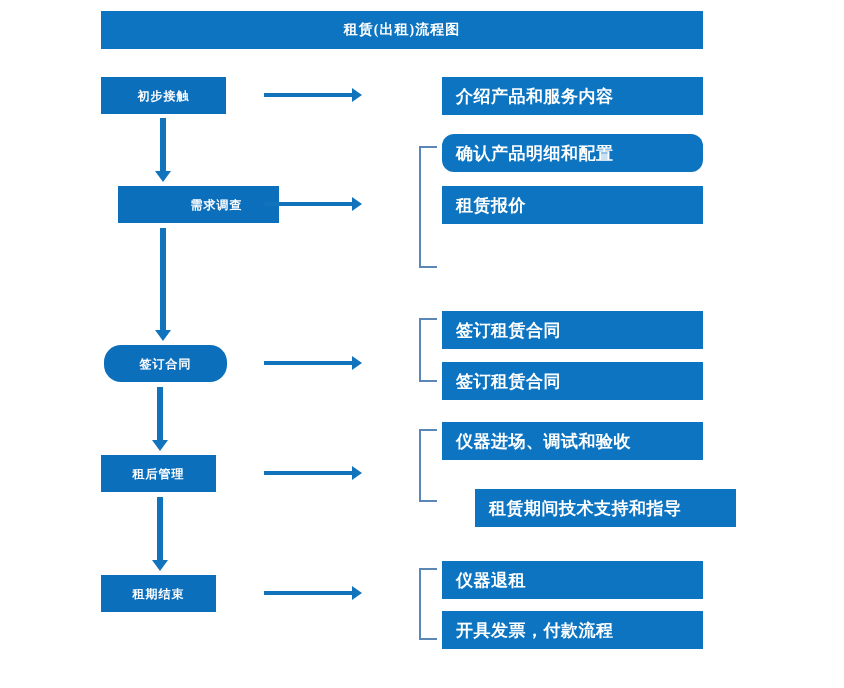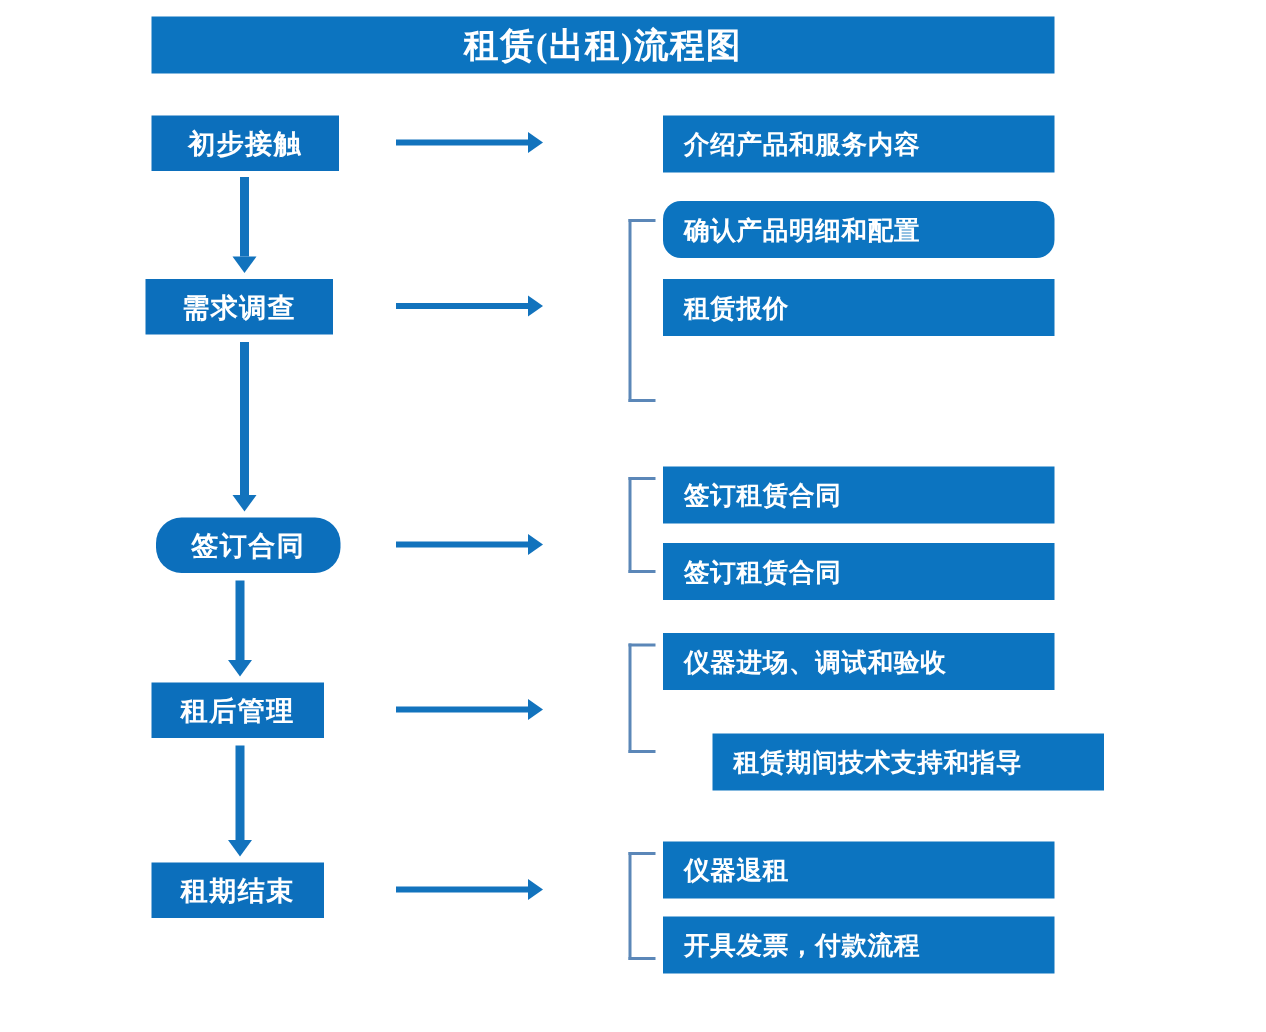--- a/index.html
+++ b/index.html
@@ -21,35 +21,35 @@
 
   
   .title-bar {
     position: absolute;
     left: 101px;
     top: 11px;
     width: 602px;
     height: 38px;
     background: #0c74c0;
     color: #ffffff;
-    font-size: 23px;
+    font-size: 14px;
     font-weight: bold;
     letter-spacing: 1px;
     display: flex;
     align-items: center;
     justify-content: center;
     line-height: 1;
   }
 
   
   .stage-box {
     position: absolute;
     background: #0c6fbc;
     color: #ffffff;
-    font-size: 18px;
+    font-size: 12px;
     font-weight: bold;
     letter-spacing: 1px;
     display: flex;
     align-items: center;
     justify-content: center;
     line-height: 1;
   }
 
   
   .detail-box {
@@ -127,21 +127,21 @@
 </style>
 </head>
 <body>
 
 <div id="canvas">
 
   <div class="title-bar">租赁(出租)流程图</div>
 
   <div class="stage-box" style="left:101px; top:77px; width:125px; height:37px;">初步接触</div>
 
-  <div class="stage-box" style="left:97px; top:186px; width:125px; height:37px;">需求调查</div>
+  <div class="stage-box" style="left:118px; top:186px; width:125px; height:37px;padding-left:36px;">需求调查</div>
 
   <div class="stage-box" style="left:104px; top:345px; width:123px; height:37px;border-radius:17px;">签订合同</div>
 
   <div class="stage-box" style="left:101px; top:455px; width:115px; height:37px;">租后管理</div>
 
   <div class="stage-box" style="left:101px; top:575px; width:115px; height:37px;">租期结束</div>
 
   <div class="v-arrow" style="left:155px; top:118px; height:64px;">
     <div class="shaft" style="height:53px;"></div>
     <div class="head" style="top:53px;"></div>

